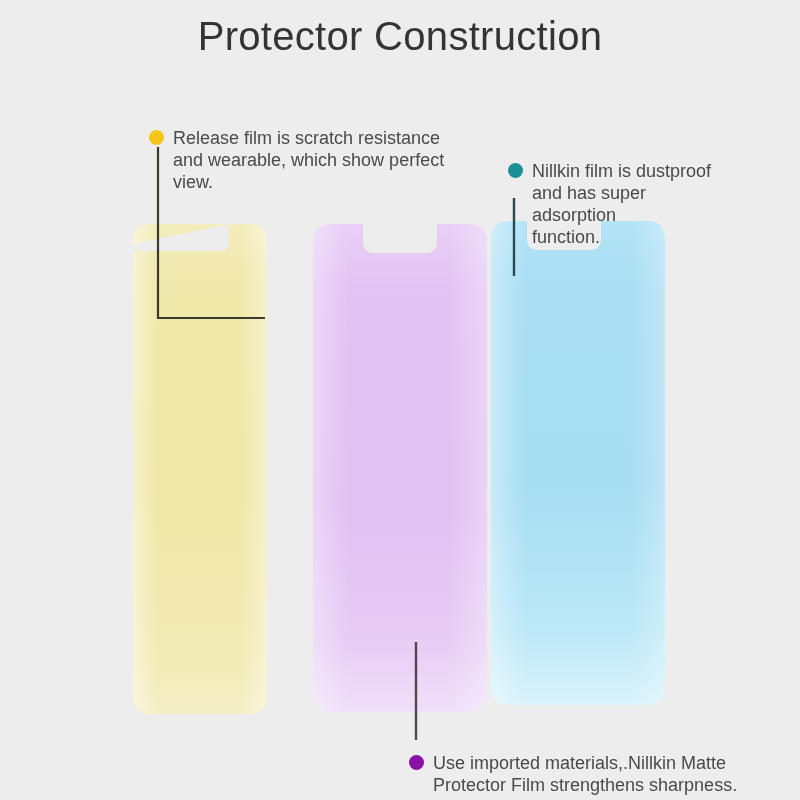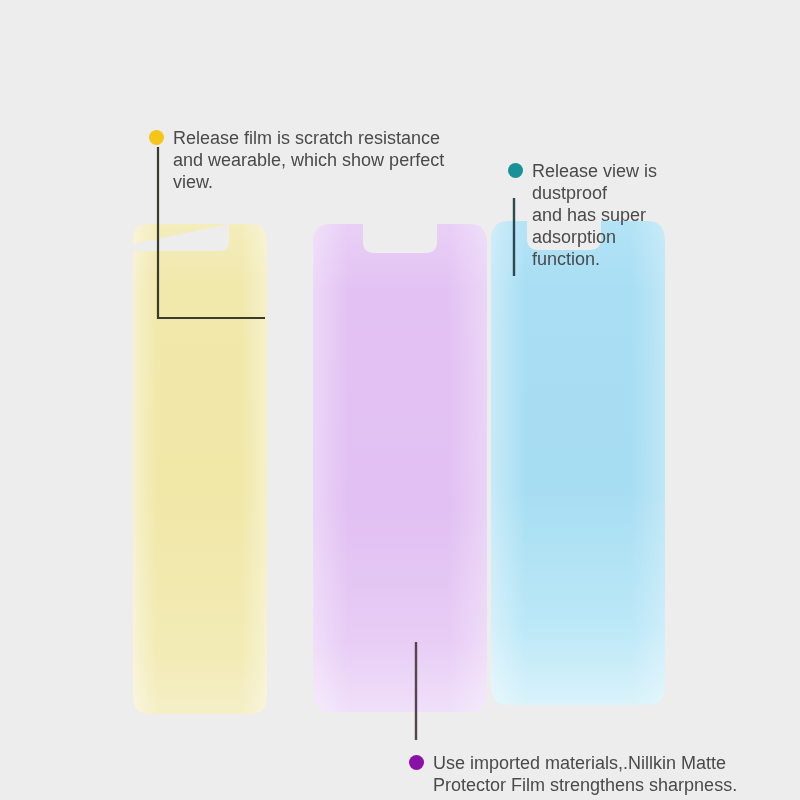--- a/index.html
+++ b/index.html
@@ -70,20 +70,21 @@
   .leader {
     position: absolute;
     overflow: visible;
   }
 </style>
 </head>
 <body>
 
 <div id="stage">
 
+  <div class="page-title">Protector Construction</div>
 
   <div class="film" style="left:133px; top:222px;">
     <svg width="134" height="496" viewBox="0 0 134 496">
       <defs>
         <linearGradient id="gradYellow" x1="0" y1="0" x2="0" y2="1">
           <stop offset="0%" stop-color="#f3ecb9"></stop>
           <stop offset="12%" stop-color="#f0e7a7"></stop>
           <stop offset="55%" stop-color="#f0e6a3"></stop>
           <stop offset="88%" stop-color="#f2eab2"></stop>
           <stop offset="100%" stop-color="#f4eec4"></stop>
@@ -259,21 +260,21 @@
   </svg>
 
   <div class="anno" style="left:149px; top:127px; width:330px;">
     <span class="anno-dot" style="background:#f5c518;"></span>
     <span class="anno-text">Release film is scratch resistance
 and wearable, which show perfect view.</span>
   </div>
 
   <div class="anno" style="left:508px; top:160px; width:220px;">
     <span class="anno-dot" style="background:#1a9099;"></span>
-    <span class="anno-text">Release view is dustproof
+    <span class="anno-text">Nillkin film is dustproof
 and has super adsorption
 function.</span>
   </div>
 
   <div class="anno" style="left:409px; top:752px; width:330px;">
     <span class="anno-dot" style="background:#8a11a8;"></span>
     <span class="anno-text">Use imported materials,.Nillkin Matte
 Protector Film strengthens sharpness.</span>
   </div>
 

